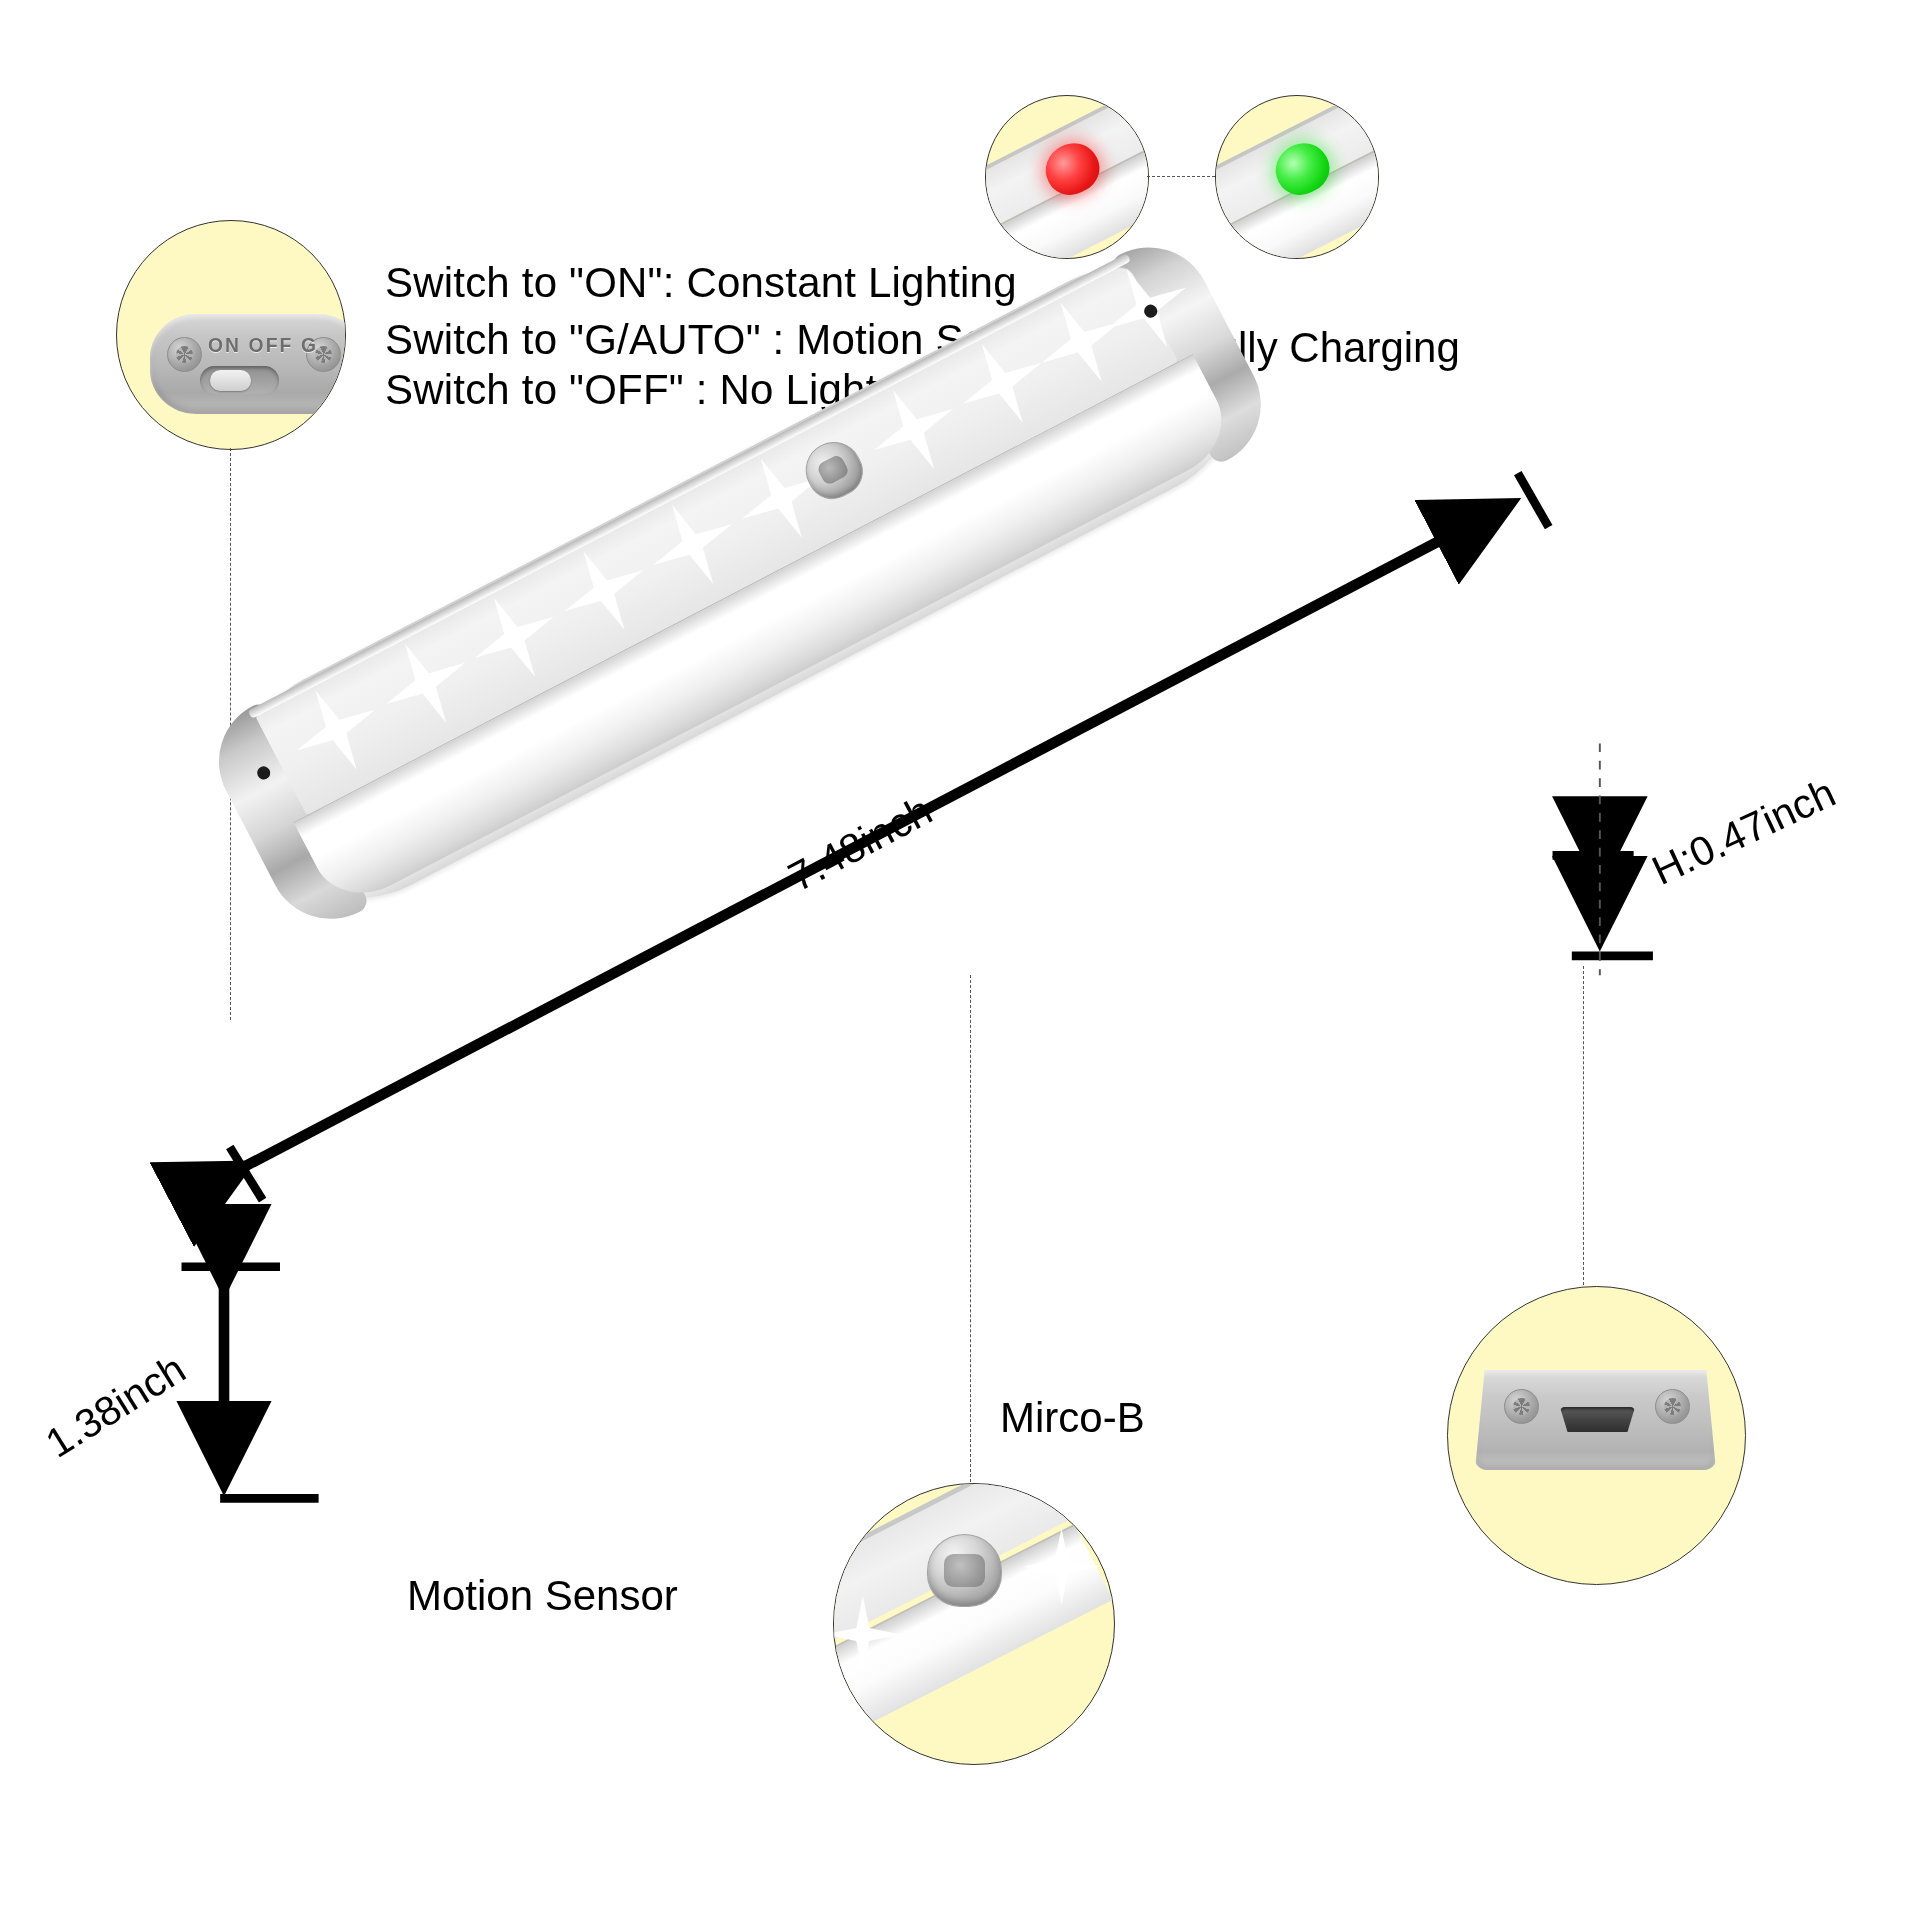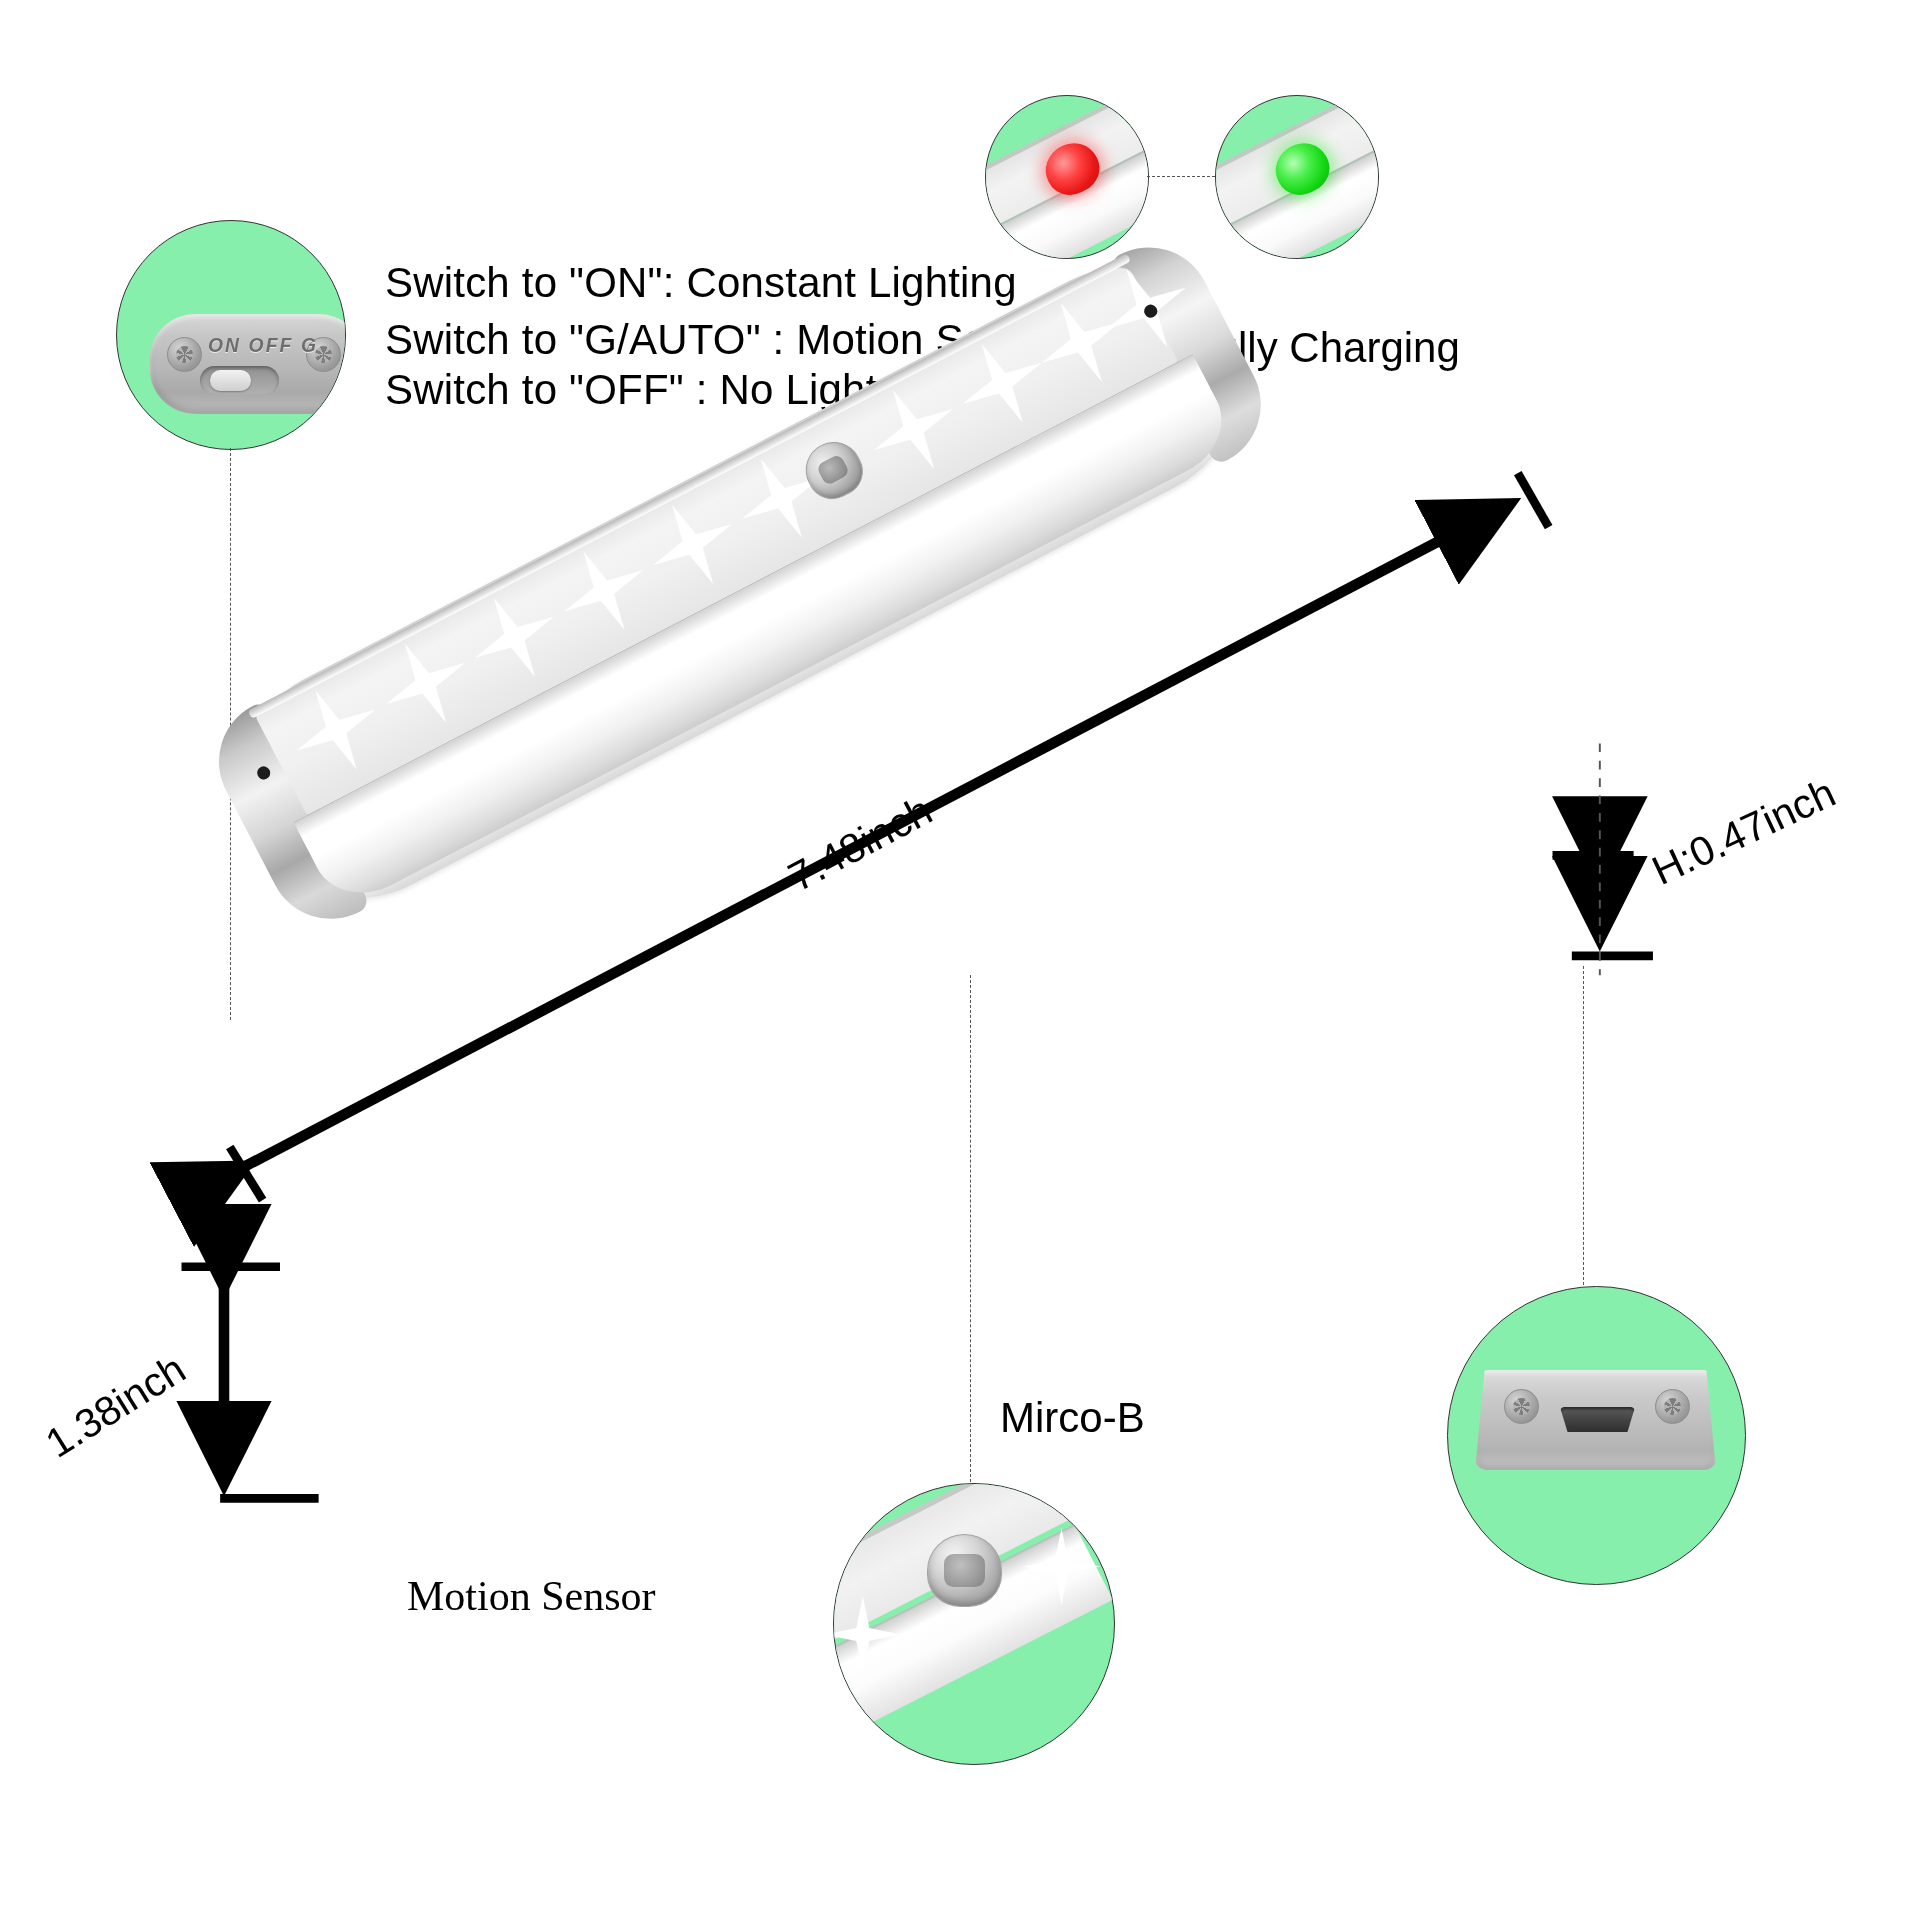--- a/index.html
+++ b/index.html
@@ -14,23 +14,22 @@
 
   
   .txt{position:absolute;white-space:nowrap;color:#000;font-weight:400;}
   .instr{font-size:42px;letter-spacing:0.2px;}
   .lbl{font-size:42px;}
   .dim{font-size:41px;font-weight:400;}
 
   
   .circ{
     position:absolute;border-radius:50%;
-    border:1.9px solid #333;background:#86efac;
+    border:1.9px solid #333;background:#fef9c3;
     overflow:hidden;
-    font-style:italic;
   }
 
   
   .leader{position:absolute;border-left:1.9px dashed #555;}
   .leader-h{position:absolute;border-top:1.9px dashed #555;}
 
   
   #bar-wrap{
     position:absolute;
     left:256px;top:719px;
@@ -325,21 +324,21 @@
   <div class="leader" style="left:970px;top:975px;height:512px;"></div>
 
   <div class="circ" id="motion-circle" style="left:833px;top:1483px;width:280px;height:280px;">
     <div class="ms-face"></div>
     <div class="ms-tube"></div>
     <div class="ms-led" style="left:-9.7px;top:112px;"></div>
     <div class="ms-led" style="left:189px;top:44px;"></div>
     <div class="ms-dome"></div>
   </div>
 
-  <div class="txt lbl" style="left:407px;top:1572px;font-family:Liberation Serif, serif;">Motion Sensor</div>
+  <div class="txt lbl" style="left:407px;top:1572px;">Motion Sensor</div>
 
   <div class="leader" style="left:1583px;top:966px;height:319px;"></div>
 
   <div class="circ" id="usb-circle" style="left:1447px;top:1286px;width:297px;height:297px;">
     <div class="usb-body"></div>
     <div class="screw" style="left:56px;top:102px;"></div>
     <div class="screw" style="left:207px;top:102px;"></div>
     <div class="usb-port"></div>
   </div>
 

